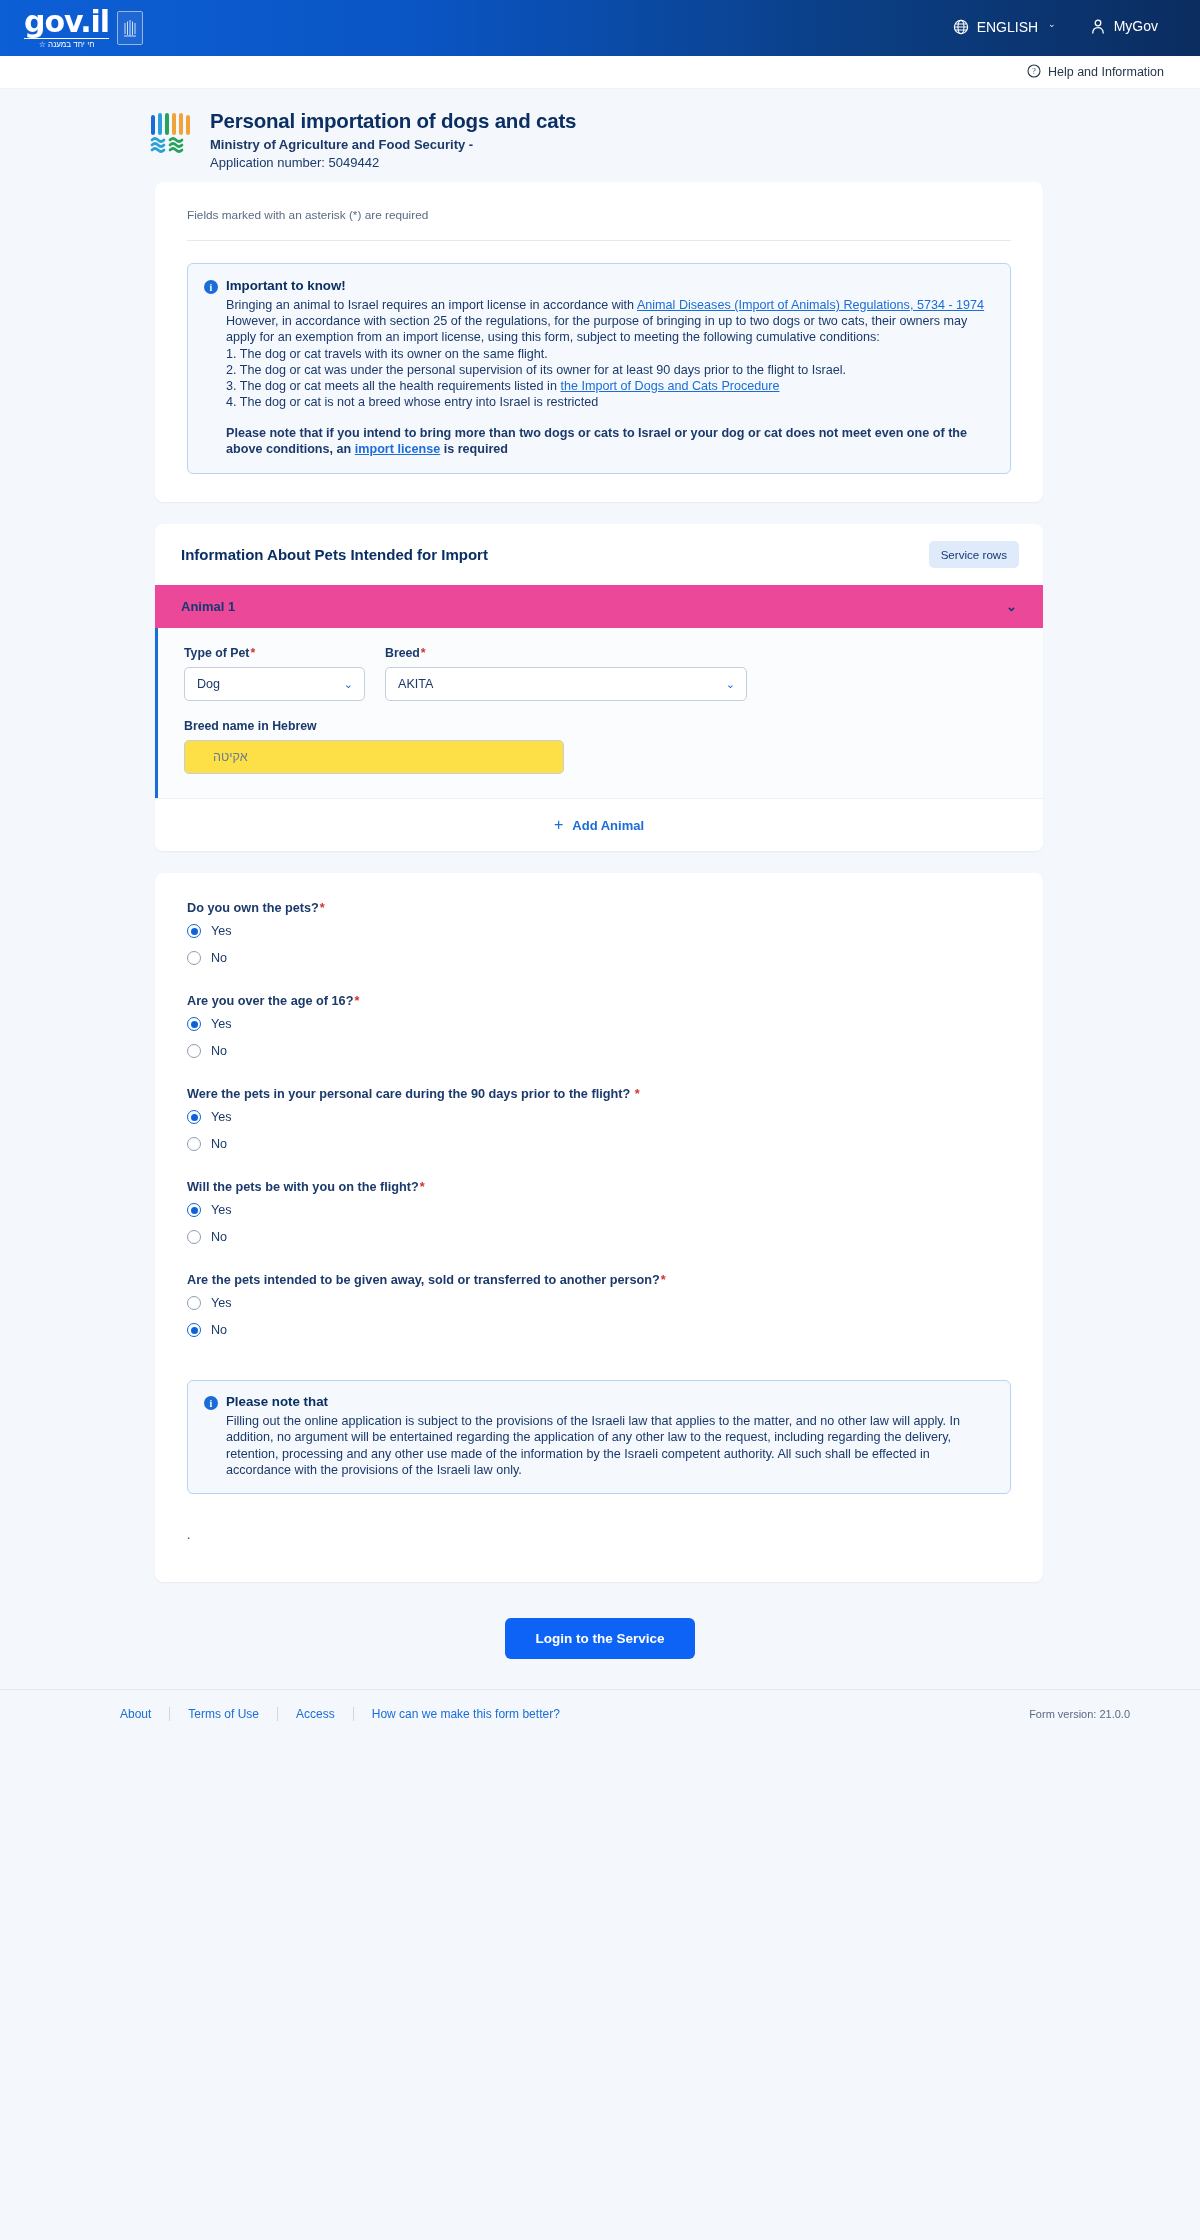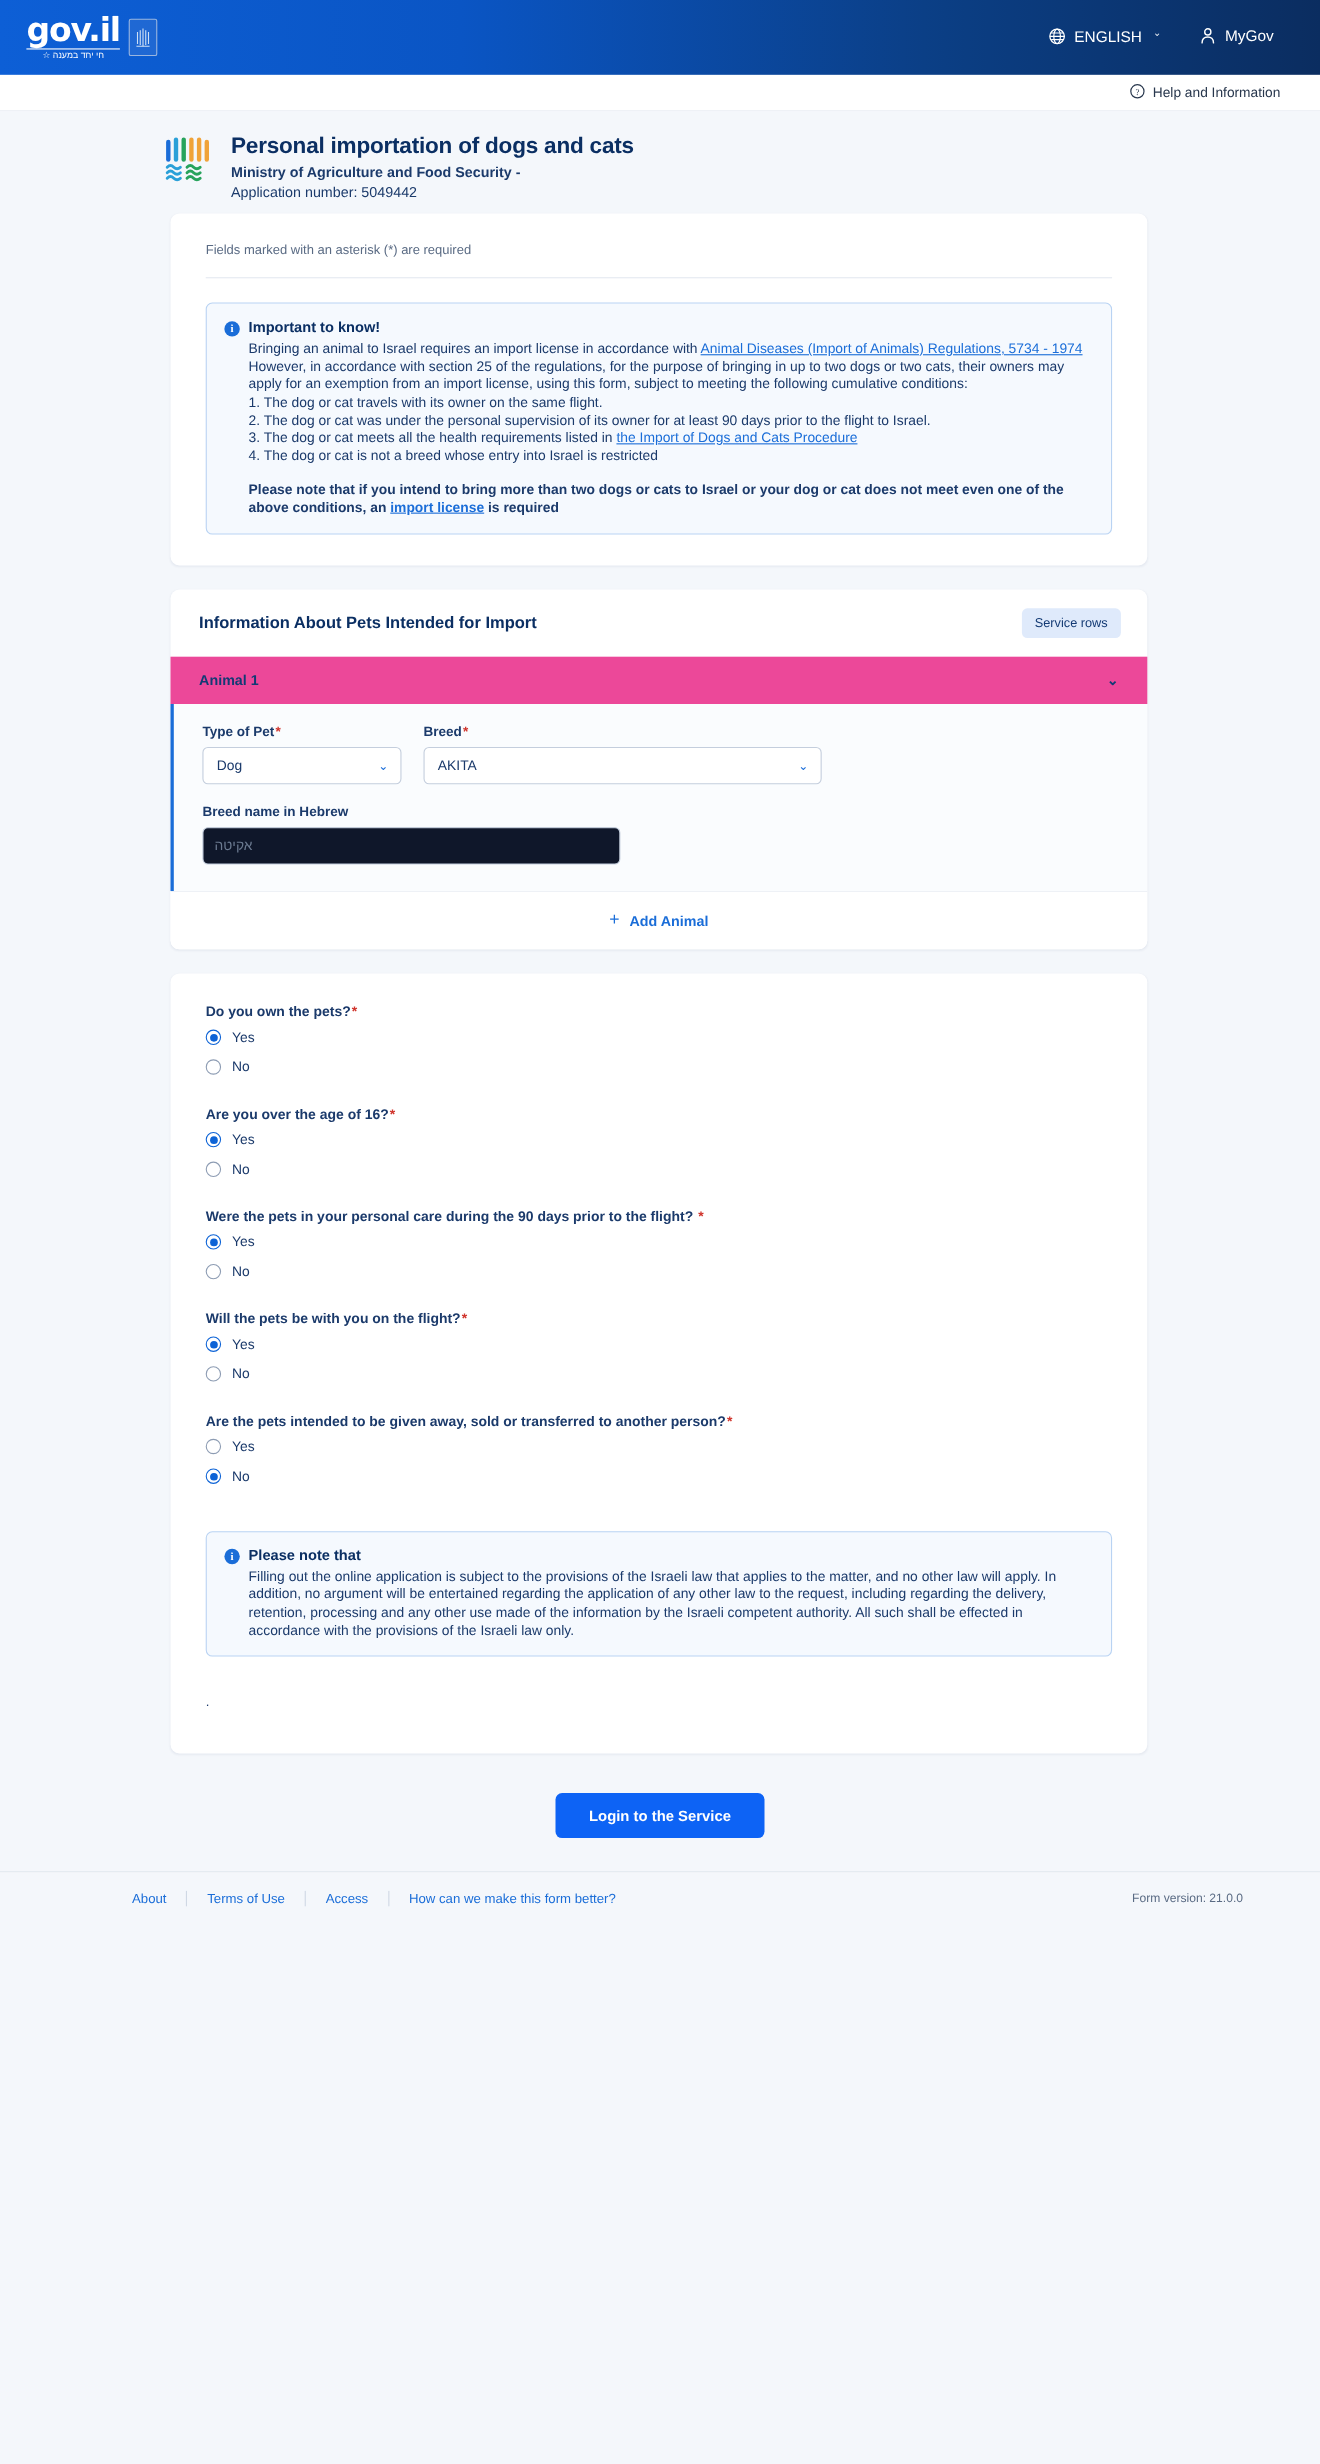--- a/index.html
+++ b/index.html
@@ -8,21 +8,21 @@
     margin: 0; padding: 0;
     width: 1200px;
     background: #f4f7fb;
     font-family: "Liberation Sans", sans-serif;
     color: #1b3a6b;
   }
   body { width: 1200px; min-height: 2240px; position: relative; }
 
   
   .topbar {
-    height: 68px;
+    height: 56px;
     background: linear-gradient(90deg, #0d5fd6 0%, #0a55c4 35%, #0b3f86 70%, #0b2d60 100%);
     display: flex; align-items: center;
     padding: 0 24px;
     position: relative;
   }
   .logo-wrap { display: flex; align-items: center; gap: 8px; }
   .logo-text {
     color: #fff; font-size: 30px; font-weight: bold;
     letter-spacing: -1px; line-height: 1; position: relative;
     font-family: "DejaVu Sans", sans-serif;
@@ -156,22 +156,22 @@
     height: 34px; display:flex; align-items:center;
     padding: 0 30px 0 12px; font-size: 12.6px; color:#1b3a6b;
     cursor: pointer;
   }
   .select-box .chev {
     position: absolute; right: 11px; color:#1a6dd8; font-size: 11px;
   }
   .w-sm { width: 181px; }
   .w-lg { width: 362px; }
   .text-input {
-    border: 1px solid #c4cedd; border-radius: 5px; background:#0f172a;
-    height: 34px; display:flex; align-items:center; padding: 0 10px;
+    border: 1px solid #c4cedd; border-radius: 5px; background:#fde047;
+    height: 34px; display:flex; align-items:center; padding: 0 28px;
     font-size: 12.6px; color:#6b7a90; width: 380px;
   }
   .mt-18 { margin-top: 18px; }
   .add-animal {
     display:flex; align-items:center; justify-content:center; gap: 9px;
     padding: 17px 0; color:#1a6dd8; font-size: 13px; font-weight:bold;
     cursor: pointer; border-top: 1px solid #eef1f6;
     background:#fff; border-radius: 0 0 8px 8px;
   }
   .add-animal .plus { font-size: 16px; font-weight: normal;}

